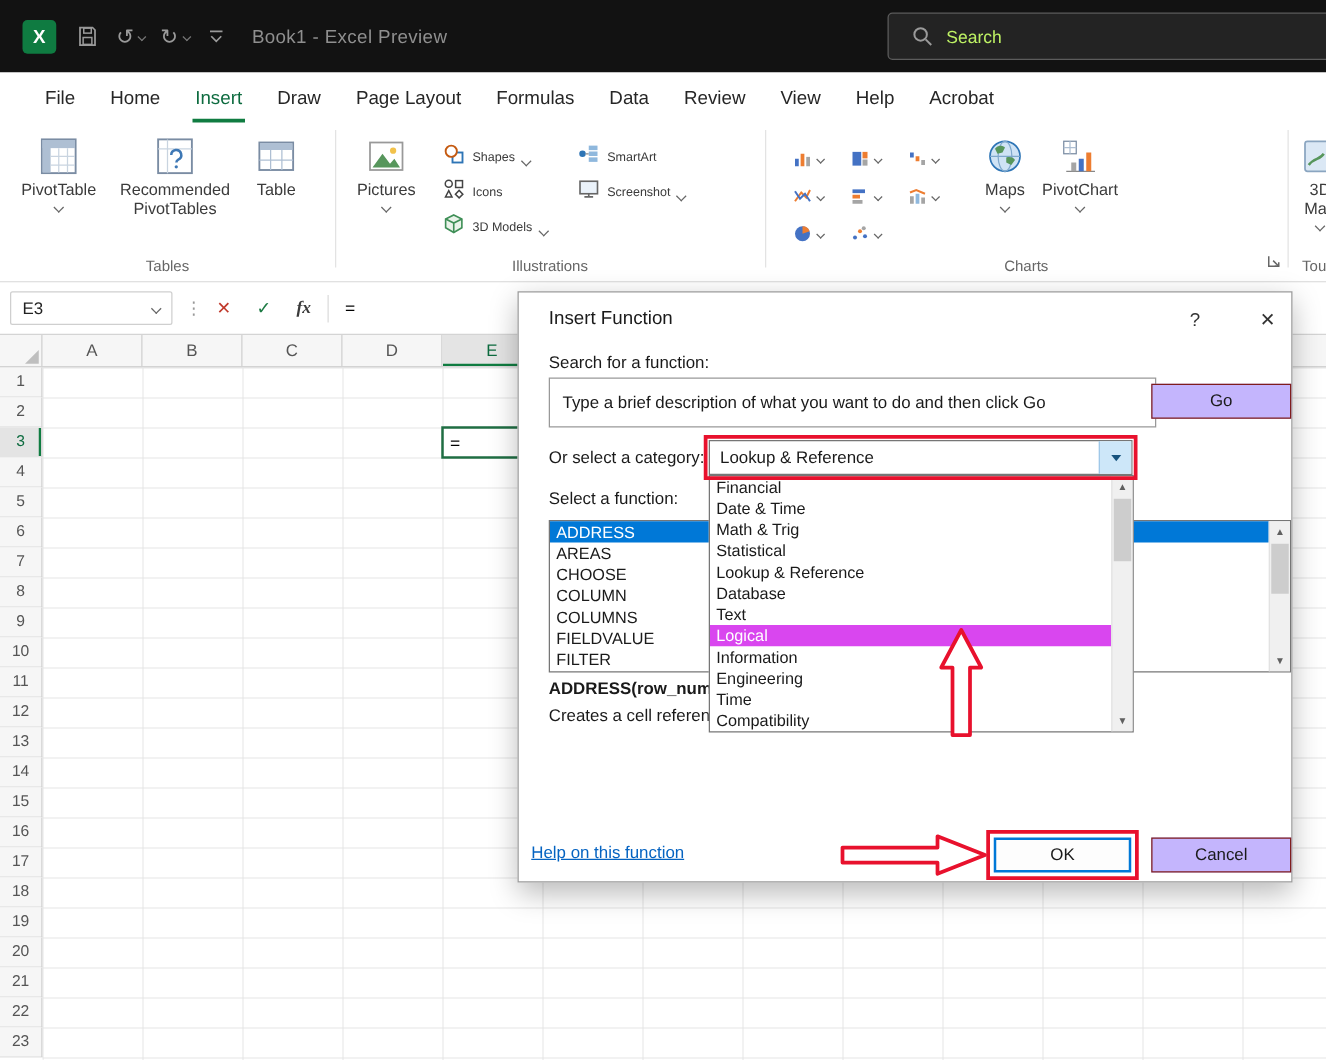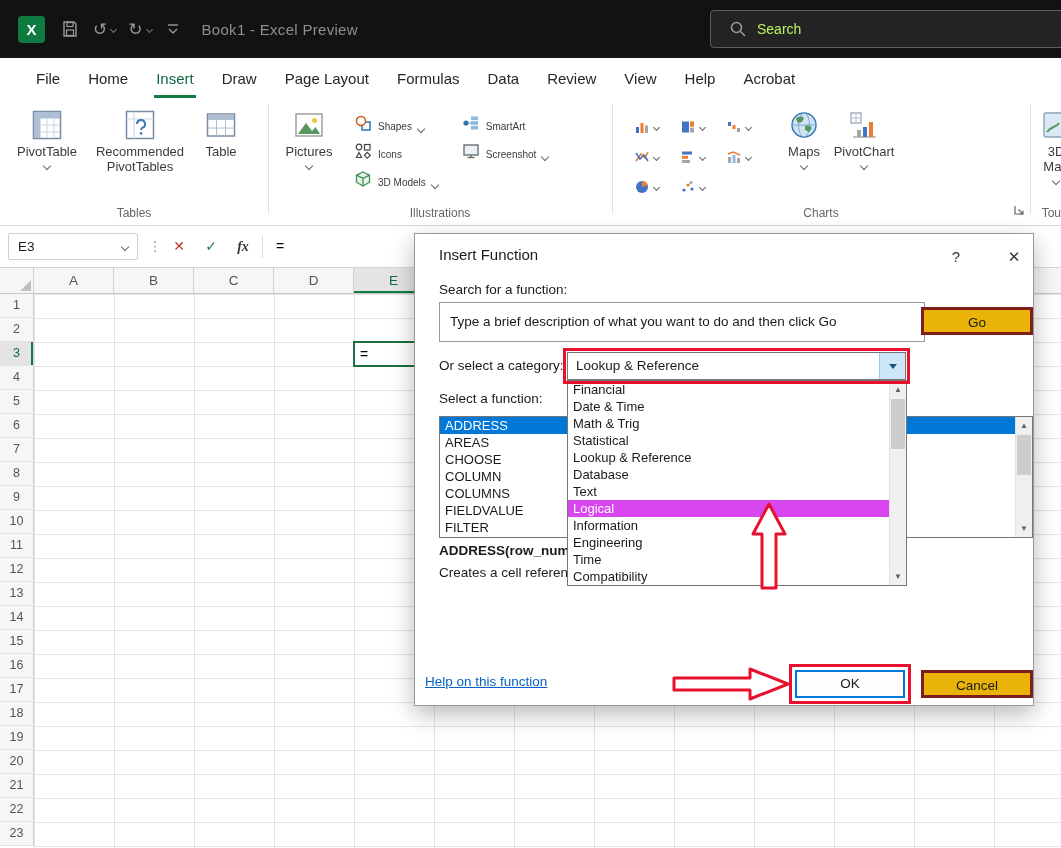--- a/index.html
+++ b/index.html
@@ -62,21 +62,21 @@
   .sheet { position:absolute; left:34px; top:294px; width:1027px; height:554px; background-image:linear-gradient(to right,#e4e4e4 1px,transparent 1px),linear-gradient(to bottom,#e4e4e4 1px,transparent 1px); background-size:80px 24px; }
   .cell-e3 { position:absolute; left:353px; top:341px; width:82px; height:26px; border:2px solid #1f6e43; background:#fff; font-size:14px; padding:3px 0 0 5px; z-index:3; }
 
   
   .dialog { position:absolute; left:414px; top:233px; width:620px; height:473px; background:#fff; border:1px solid #9a9a9a; box-shadow:0 8px 22px rgba(0,0,0,.28); z-index:20; font-size:13.5px; color:#1a1a1a; }
   .dialog .abs { position:absolute; }
   .dlg-title { left:24px; top:12px; font-size:15px; }
   .dlg-sysbtn { top:8px; width:30px; height:30px; text-align:center; line-height:30px; font-size:15px; color:#333; }
   .txtbox { border:1px solid #999; background:#fff; }
   .search-box { left:24px; top:68px; width:486px; height:40px; padding:11px 10px 0; white-space:nowrap; overflow:hidden; }
-  .btn { height:28px; background:#eab308; border:3px solid #7f1d1d; text-align:center; line-height:25px; font-size:13.5px; color:#1a1a1a; }
+  .btn { height:28px; background:#c4b5fd; border:1px solid #7f1d1d; text-align:center; line-height:25px; font-size:13.5px; color:#1a1a1a; }
   .btn-ok { background:#fdfdfd; border:2px solid #0078d7; line-height:23px; z-index:21; }
   .combo { left:152px; top:118px; width:339px; height:28px; border:1px solid #767676; background:#fff; padding:5px 30px 0 8px; white-space:nowrap; }
   .combo-btn { position:absolute; right:0; top:0; width:26px; height:26px; background:#cde7f9; border-left:1px solid #9fc8e8; display:flex; align-items:center; justify-content:center; }
   .tri-down { width:0; height:0; border-left:4px solid transparent; border-right:4px solid transparent; border-top:5px solid #17537e; }
   .redframe { border:3px solid #e8112d; z-index:31; background:transparent; }
   .droplist { left:152px; top:146px; width:340px; background:#fff; border:1px solid #767676; z-index:25; }
   .opt { height:17px; line-height:17px; padding-left:5px; font-size:13px; width:calc(100% - 17px); white-space:nowrap; }
   .opt.selected { background:#d946ef; color:#fff; }
   .scroll { position:absolute; right:0; top:0; width:17px; height:100%; background:#f0f0f0; border-left:1px solid #e2e2e2; }
   .sarrow { position:absolute; left:0; width:16px; height:17px; text-align:center; font-size:8px; color:#606060; line-height:17px; }

